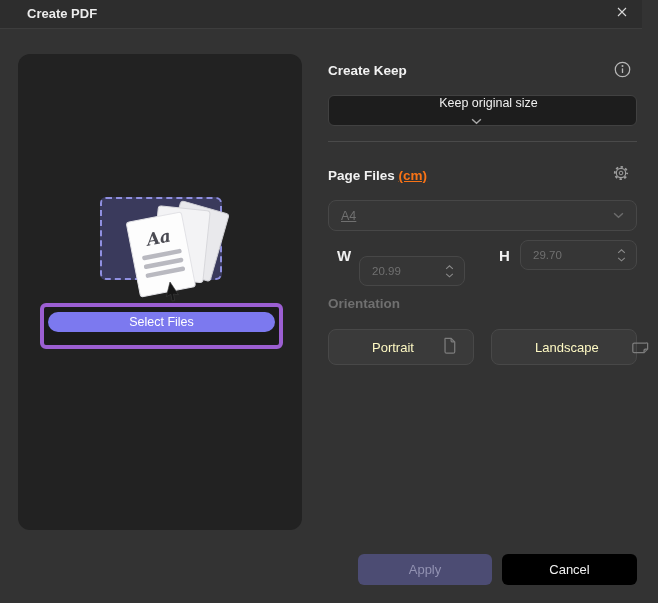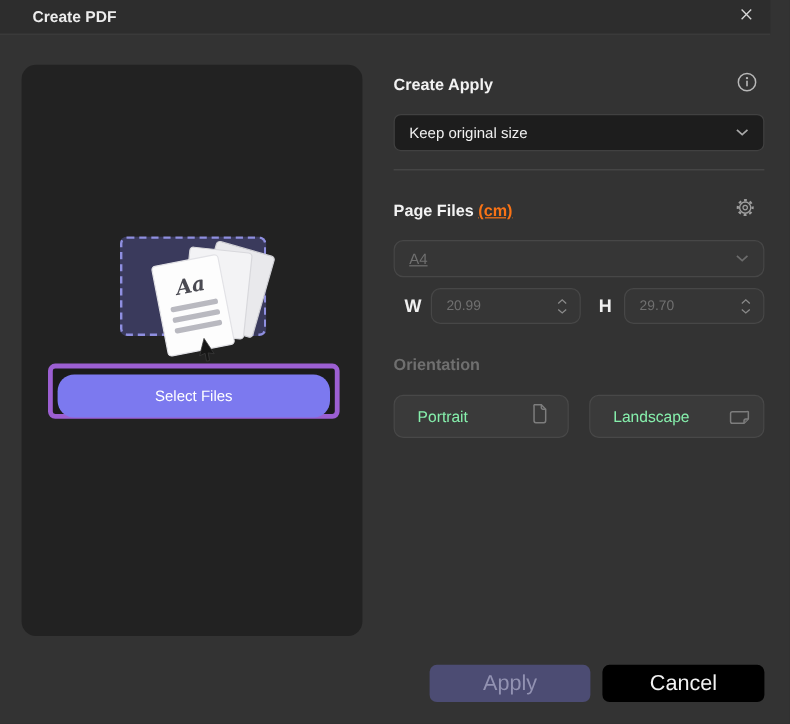--- a/index.html
+++ b/index.html
@@ -14,21 +14,21 @@
     align-items:center;justify-content:center;cursor:pointer;border-radius:4px;}
 
   
   .left-panel{position:absolute;left:18px;top:54px;width:284px;height:476px;background:#222222;
     border-radius:12px;}
   .dropzone{position:absolute;left:82px;top:143px;width:118px;height:79px;background:#3a3a5c;
     border:2px dashed #8f8fe0;border-radius:6px;}
   .docs-illustration{position:absolute;left:88px;top:146px;width:132px;height:118px;pointer-events:none;}
   .select-highlight{position:absolute;left:22px;top:249px;width:235px;height:38px;
     border:4px solid #9c5fd2;border-radius:6px;background:#1b1b1b;}
-  .select-files-btn{position:absolute;left:30px;top:258px;width:227px;height:36px;background:#7c79ef;
+  .select-files-btn{position:absolute;left:30px;top:258px;width:227px;height:20px;background:#7c79ef;
     border:none;border-radius:14px;color:#ffffff;font-size:12.5px;font-family:"Liberation Sans",sans-serif;
     cursor:pointer;}
   .supports-text{position:absolute;left:17px;top:306px;width:250px;text-align:center;color:#e8e8e8;
     font-size:12.5px;line-height:1.45;}
 
   
   .section-label{position:absolute;font-size:13.5px;font-weight:bold;color:#f2f2f2;}
   .section-label .unit{font-weight:bold;color:#f97316;text-decoration:underline;}
   .label-disabled{color:#6f6f6f !important;}
   .icon-btn{position:absolute;width:20px;height:20px;display:flex;align-items:center;
@@ -47,23 +47,23 @@
   .dim-label{position:absolute;font-size:15px;font-weight:bold;color:#f0f0f0;}
   .spin-field{position:absolute;height:30px;background:#363636;border:1px solid #474747;border-radius:8px;
     box-sizing:border-box;display:flex;align-items:center;}
   .spin-field input{flex:1;min-width:0;background:transparent;border:none;outline:none;color:#707070;
     font-size:11.5px;padding-left:12px;font-family:"Liberation Sans",sans-serif;}
   .stepper{display:flex;flex-direction:column;gap:3px;padding-right:10px;cursor:default;}
 
   .orient-btn{position:absolute;top:329px;width:146px;height:36px;background:#3a3a3a;
     border:1px solid #484848;border-radius:8px;box-sizing:border-box;display:flex;align-items:center;
     justify-content:space-between;padding:0 14px 0 19px;cursor:default;}
-  .orient-btn .ob-label{font-size:13px;color:#86efac;}
-
-  .footer-btn{position:absolute;top:554px;height:31px;border:none;border-radius:6px;font-size:18px;
+  .orient-btn .ob-label{font-size:13px;color:#fef9c3;margin-left:24px;}
+
+  .footer-btn{position:absolute;top:554px;height:31px;border:none;border-radius:6px;font-size:13px;
     font-family:"Liberation Sans",sans-serif;cursor:pointer;}
   .apply-btn{left:358px;width:134px;background:#4c4c73;color:#9292b2;}
   .cancel-btn{left:502px;width:135px;background:#000000;color:#f2f2f2;}
 </style>
 </head>
 <body>
 
 <div class="dialog">
 
   <div class="titlebar">
@@ -97,31 +97,31 @@
       <g transform="translate(64,82) rotate(14)">
         <path d="M0 0 L0 15 L3.9 11.8 L6.6 17.9 L9 16.8 L6.3 10.9 L11.3 10.3 Z" fill="#161616" stroke="#3a3a3a" stroke-width="0.6"></path>
       </g>
     </svg>
 
     <div class="select-highlight"></div>
     <button class="select-files-btn">Select Files</button>
 
   </div>
 
-  <span class="section-label" style="left:328px;top:63px;">Create Apply</span>
+  <span class="section-label" style="left:328px;top:63px;">Create Keep</span>
   <div class="icon-btn" style="left:612px;top:61px;">
     <span>
       <svg width="19" height="19" viewBox="0 0 20 20">
         <circle cx="10" cy="10" r="7.6" stroke="#b8b8b8" stroke-width="1.3" fill="none"></circle>
         <circle cx="10" cy="6.4" r="1.05" fill="#b8b8b8"></circle>
         <rect x="9.3" y="8.6" width="1.4" height="5.2" rx="0.7" fill="#b8b8b8"></rect>
       </svg>
     </span>
   </div>
-  <div class="dropdown" style="top:95px;">
+  <div class="dropdown" style="top:95px;flex-direction:column;">
     <span class="dd-text">Keep original size</span>
     <span class="dd-chevron">
       <svg width="11" height="7" viewBox="0 0 10 6">
           <path d="M1 1 L5 4.6 L9 1" fill="none" stroke="#a8a8a8" stroke-width="1.3"></path>
         </svg>
     </span>
   </div>
 
   <div class="divider"></div>
 
@@ -141,21 +141,21 @@
   <div class="dropdown disabled" style="top:200px;">
     <span class="dd-text">A4</span>
     <span class="dd-chevron">
       <svg width="11" height="7" viewBox="0 0 10 6">
           <path d="M1 1 L5 4.6 L9 1" fill="none" stroke="#6c6c6c" stroke-width="1.3"></path>
         </svg>
     </span>
   </div>
 
   <span class="dim-label" style="left:337px;top:247px;">W</span>
-  <div class="spin-field" style="left:359px;top:240px;width:125px;">
+  <div class="spin-field" style="left:359px;top:256px;width:106px;">
     <input disabled="" value="20.99" style="">
     <span class="stepper">
       <svg width="9" height="5" viewBox="0 0 10 6">
           <path d="M1 4.6 L5 1 L9 4.6" fill="none" stroke="#8a8a8a" stroke-width="1.3"></path>
         </svg>
       <svg width="9" height="5" viewBox="0 0 10 6">
           <path d="M1 1 L5 4.6 L9 1" fill="none" stroke="#8a8a8a" stroke-width="1.3"></path>
         </svg>
     </span>
   </div>

